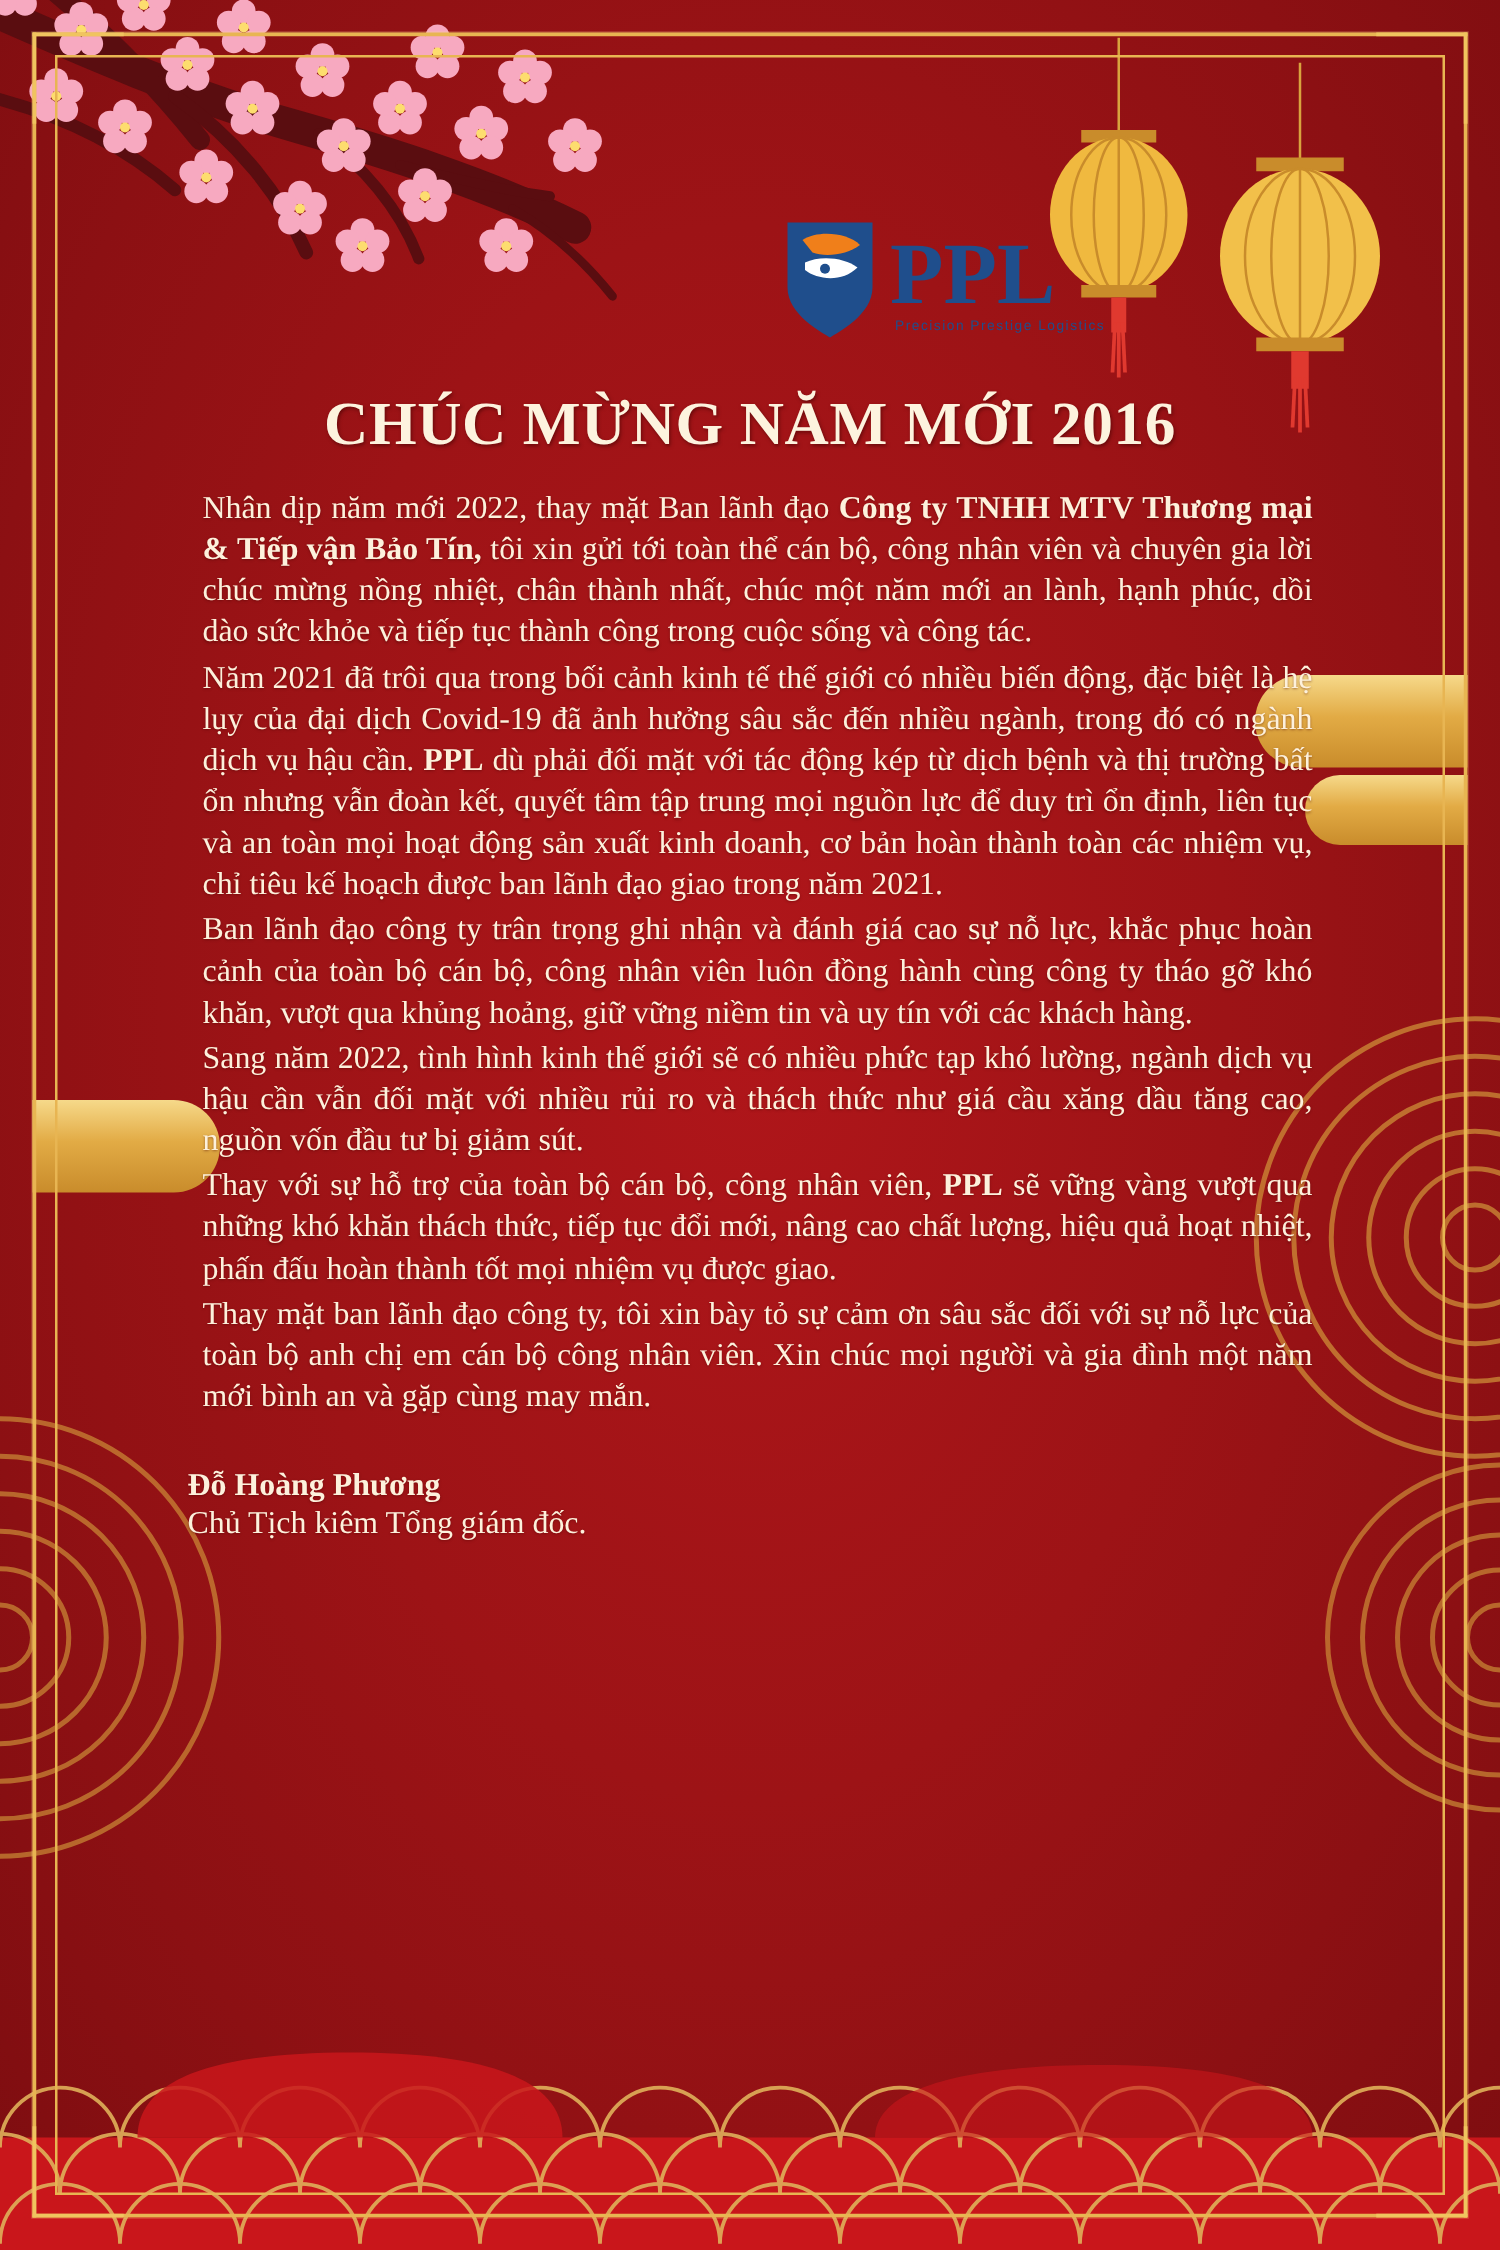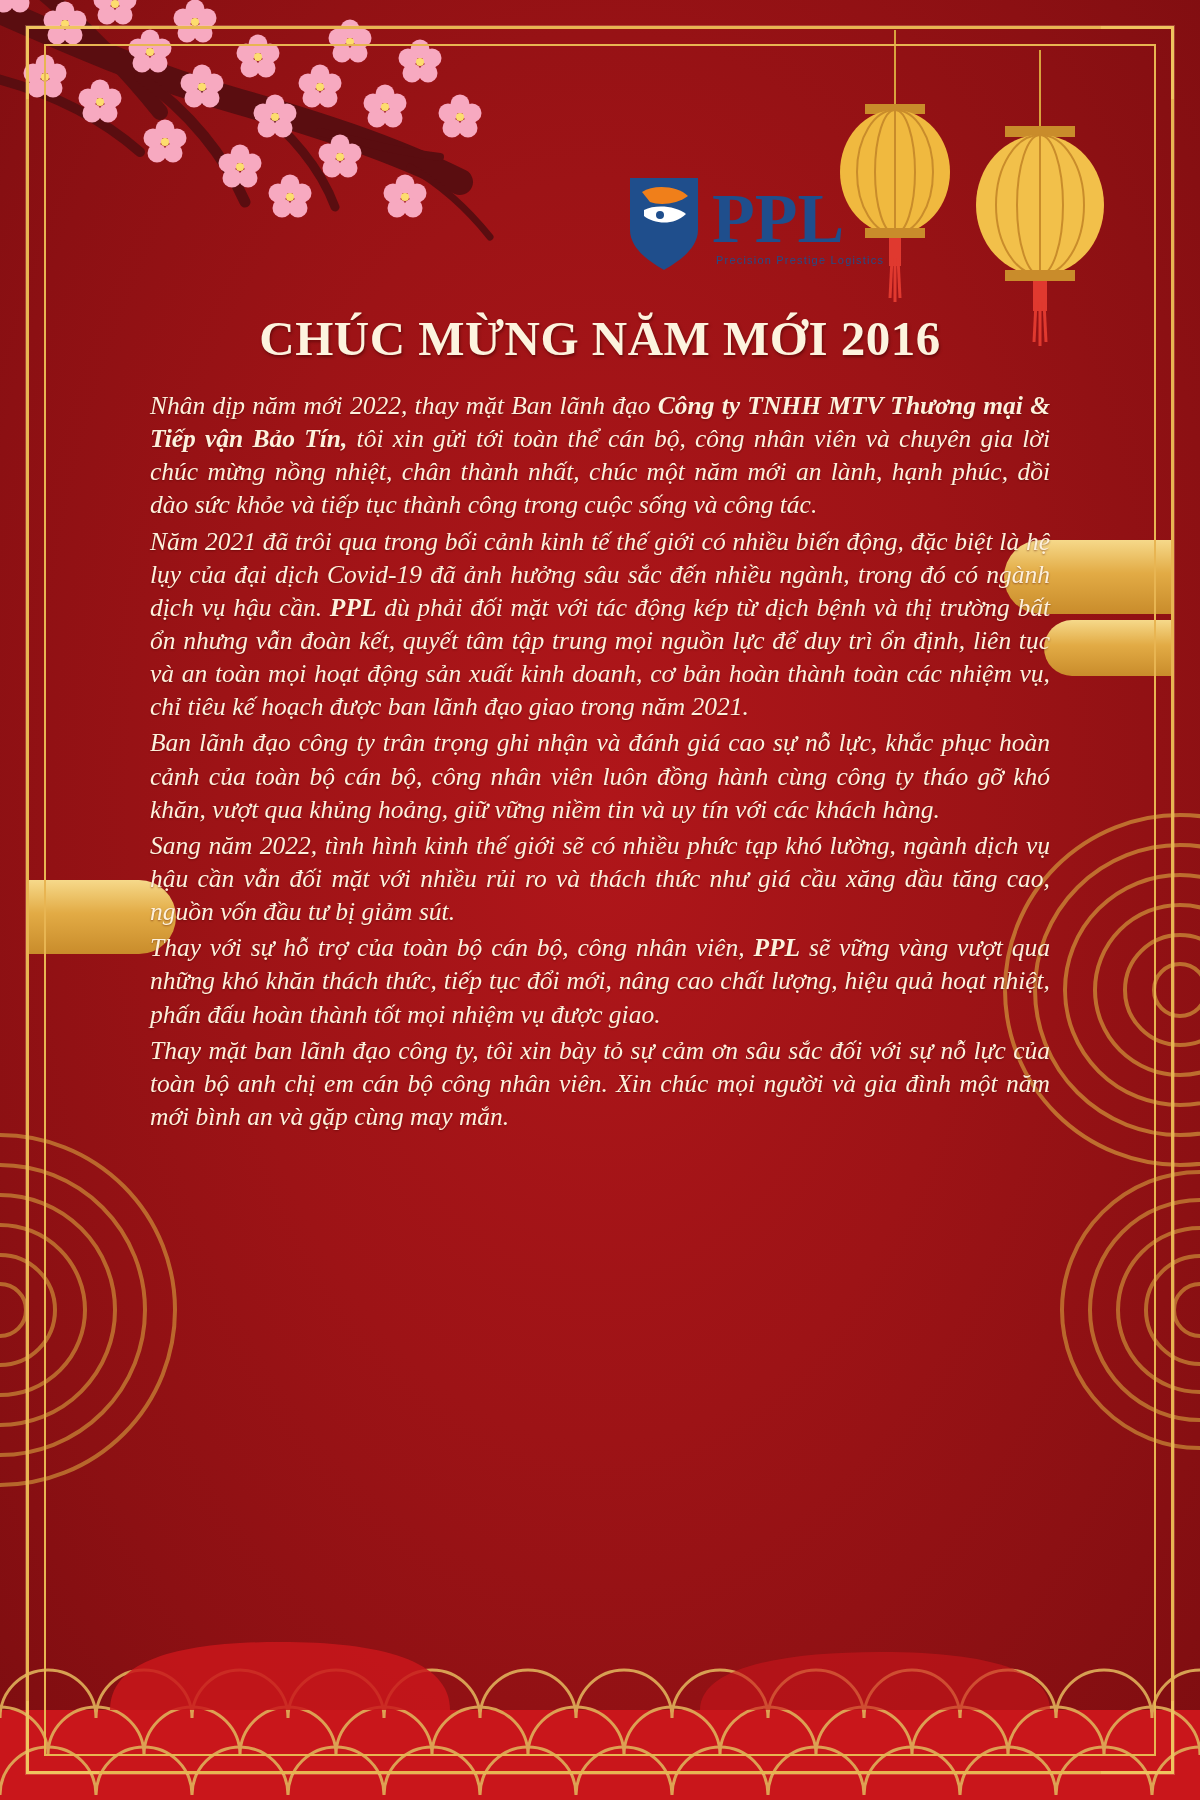--- a/index.html
+++ b/index.html
@@ -106,21 +106,21 @@
     text-shadow: 1px 2px 3px rgba(60,0,0,.55);
     font-family: "Liberation Serif", serif;
   }
   .body-text {
     color: #fdf1dc;
     font-size: 25.5px;
     line-height: 1.30;
     text-align: justify;
     text-shadow: 0 1px 2px rgba(70,0,0,.45);
   }
-  .body-text p { margin: 0 0 3px 0; font-style: italic; }
+  .body-text p { margin: 0 0 3px 12px; }
   .body-text p.gap { margin-top: 26px; }
   .body-text b { font-weight: bold; }
   .sign-name {
     color: #fdf1dc;
     font-size: 25.5px;
     font-weight: bold;
     margin: 0;
     text-shadow: 0 1px 2px rgba(70,0,0,.45);
   }
   .sign-role {
@@ -333,15 +333,19 @@
         <span>Sang năm 2022, tình hình kinh thế giới sẽ có nhiều phức tạp khó lường, ngành dịch vụ hậu cần vẫn đối mặt với nhiều rủi ro và thách thức như giá cầu xăng dầu tăng cao, nguồn vốn đầu tư bị giảm sút.</span>
       </p>
       <p>
         <span>Thay với sự hỗ trợ của toàn bộ cán bộ, công nhân viên, </span><b>PPL</b><span> sẽ vững vàng vượt qua những khó khăn thách thức, tiếp tục đổi mới, nâng cao chất lượng, hiệu quả hoạt nhiệt, phấn đấu hoàn thành tốt mọi nhiệm vụ được giao.</span>
       </p>
       <p>
         <span>Thay mặt ban lãnh đạo công ty, tôi xin bày tỏ sự cảm ơn sâu sắc đối với sự nỗ lực của toàn bộ anh chị em cán bộ công nhân viên. Xin chúc mọi người và gia đình một năm mới bình an và gặp cùng may mắn.</span>
       </p>
     </div>
 
+    <div style="margin-top:40px">
+      <p class="sign-name">Đỗ Hoàng Phương</p>
+      <p class="sign-role">Chủ Tịch kiêm Tổng giám đốc.</p>
+    </div>
 
   </div>
 </div>
 
 </body></html>

